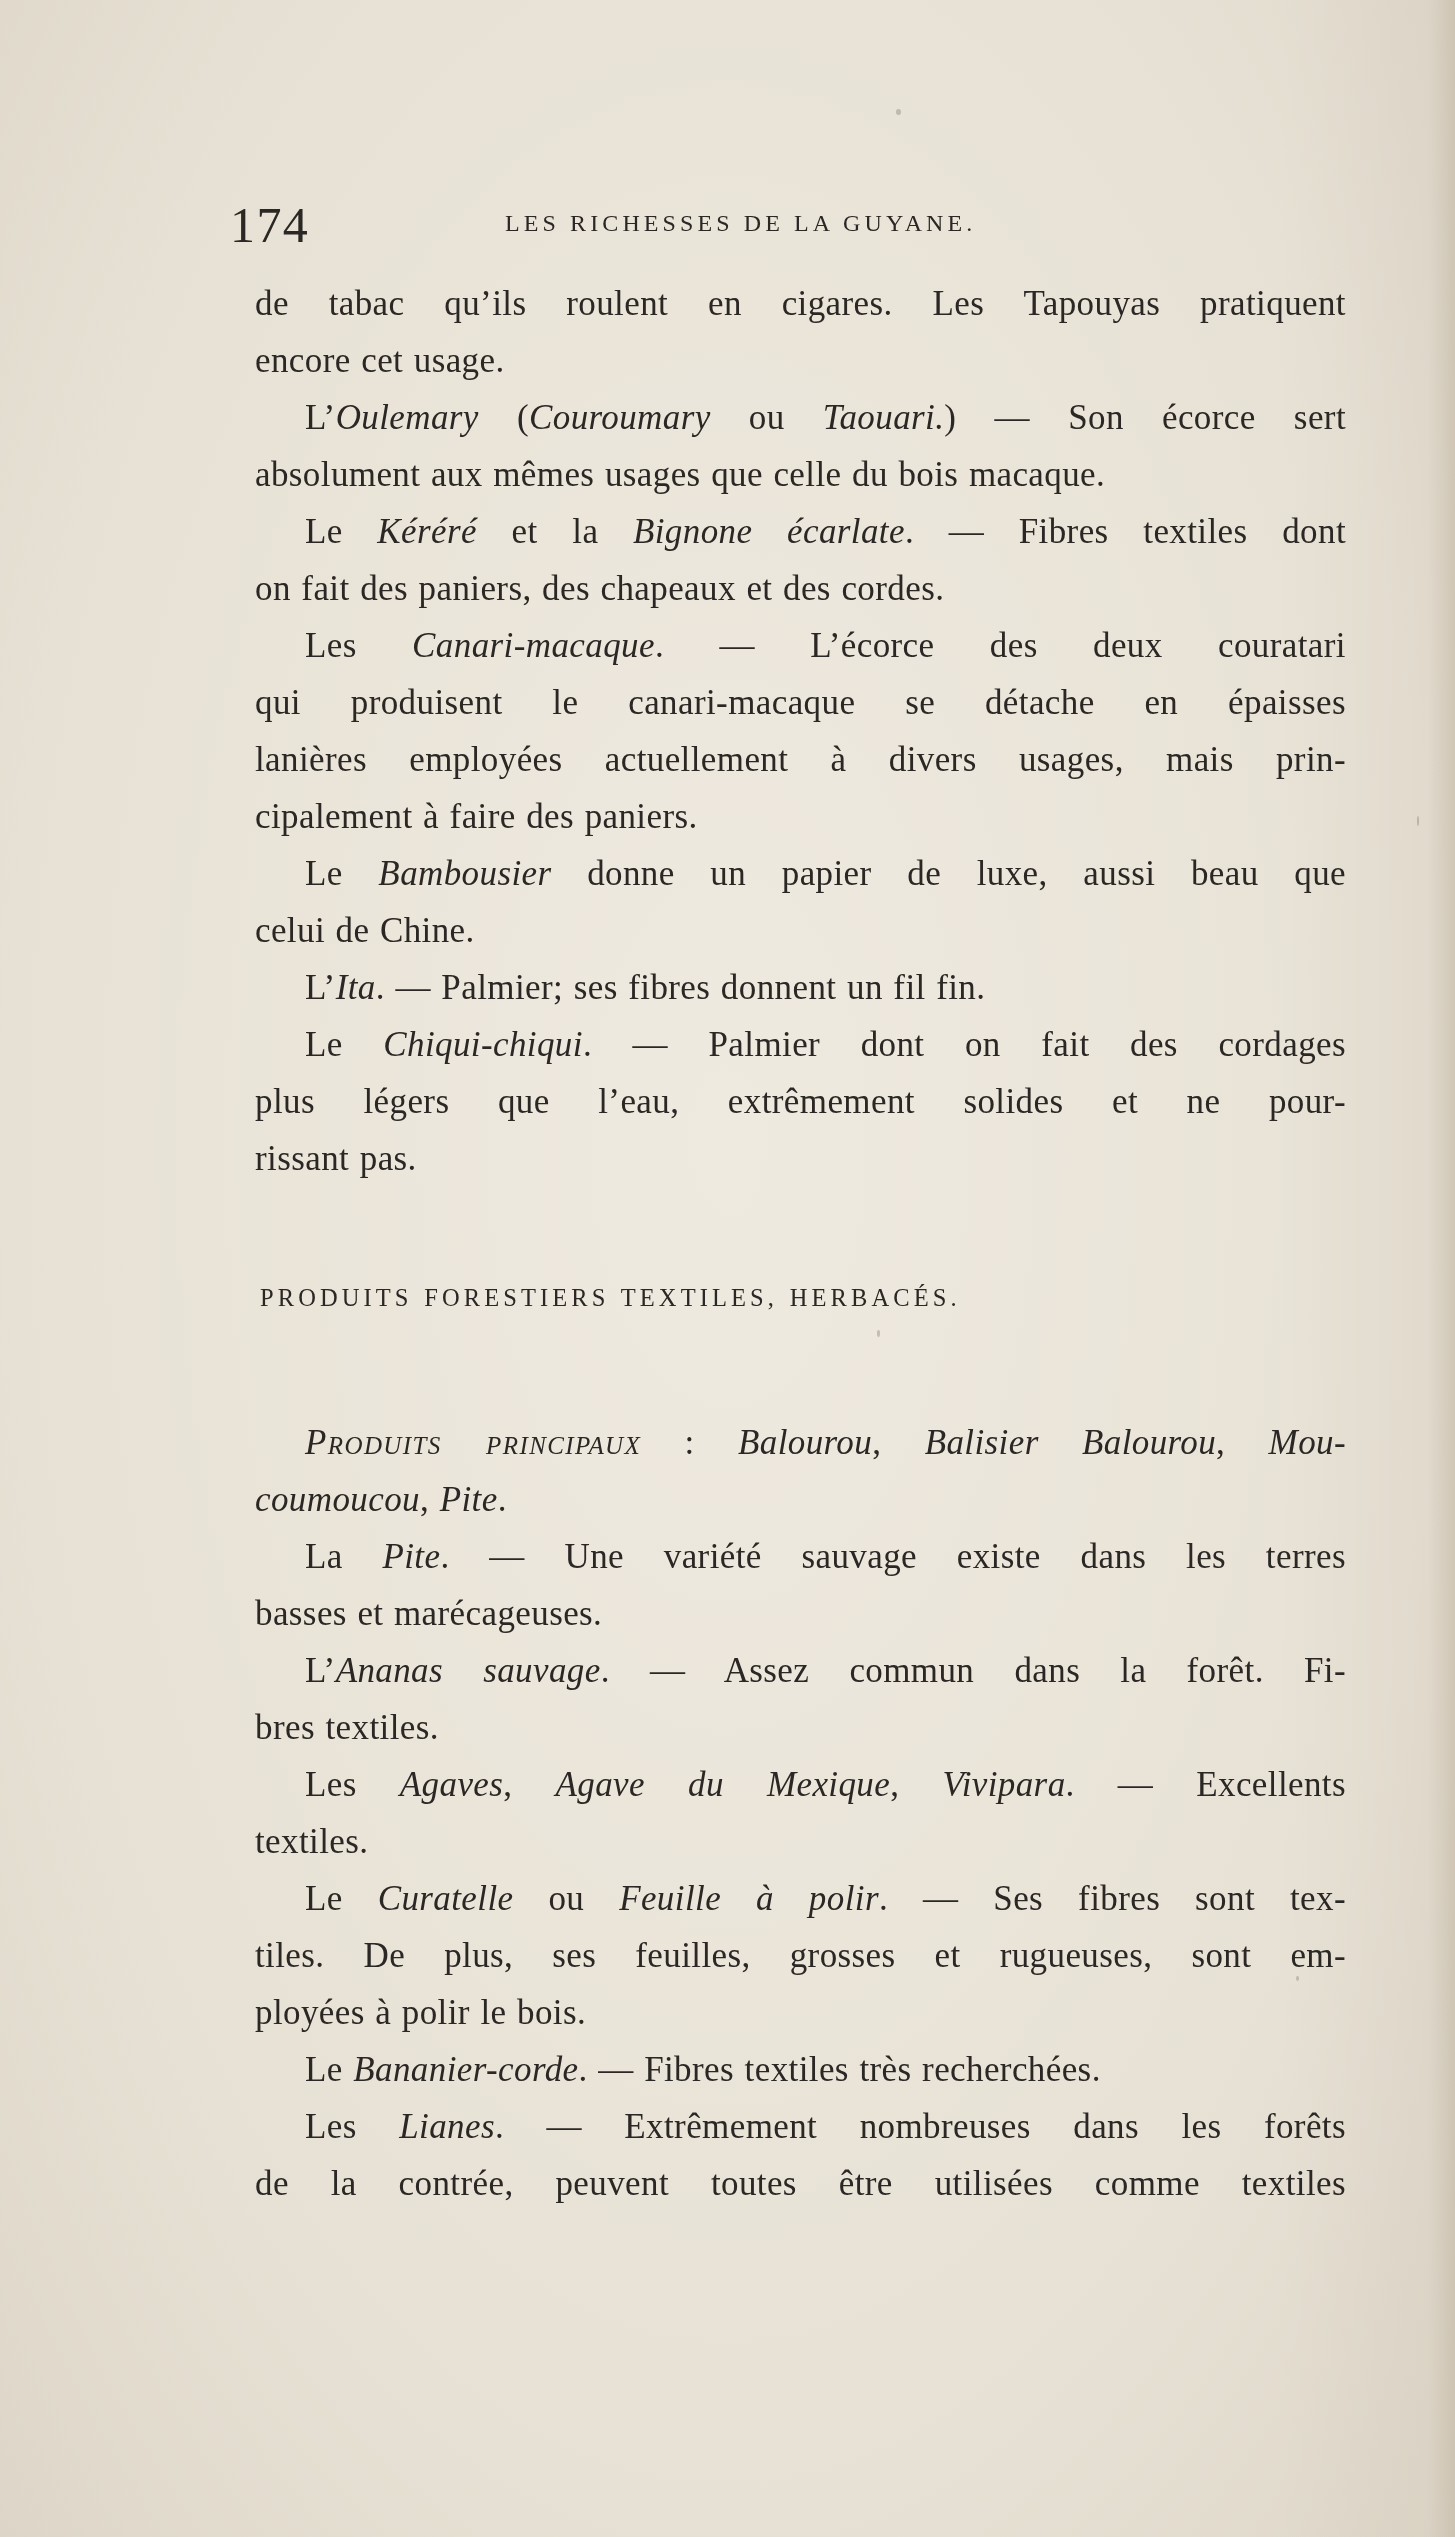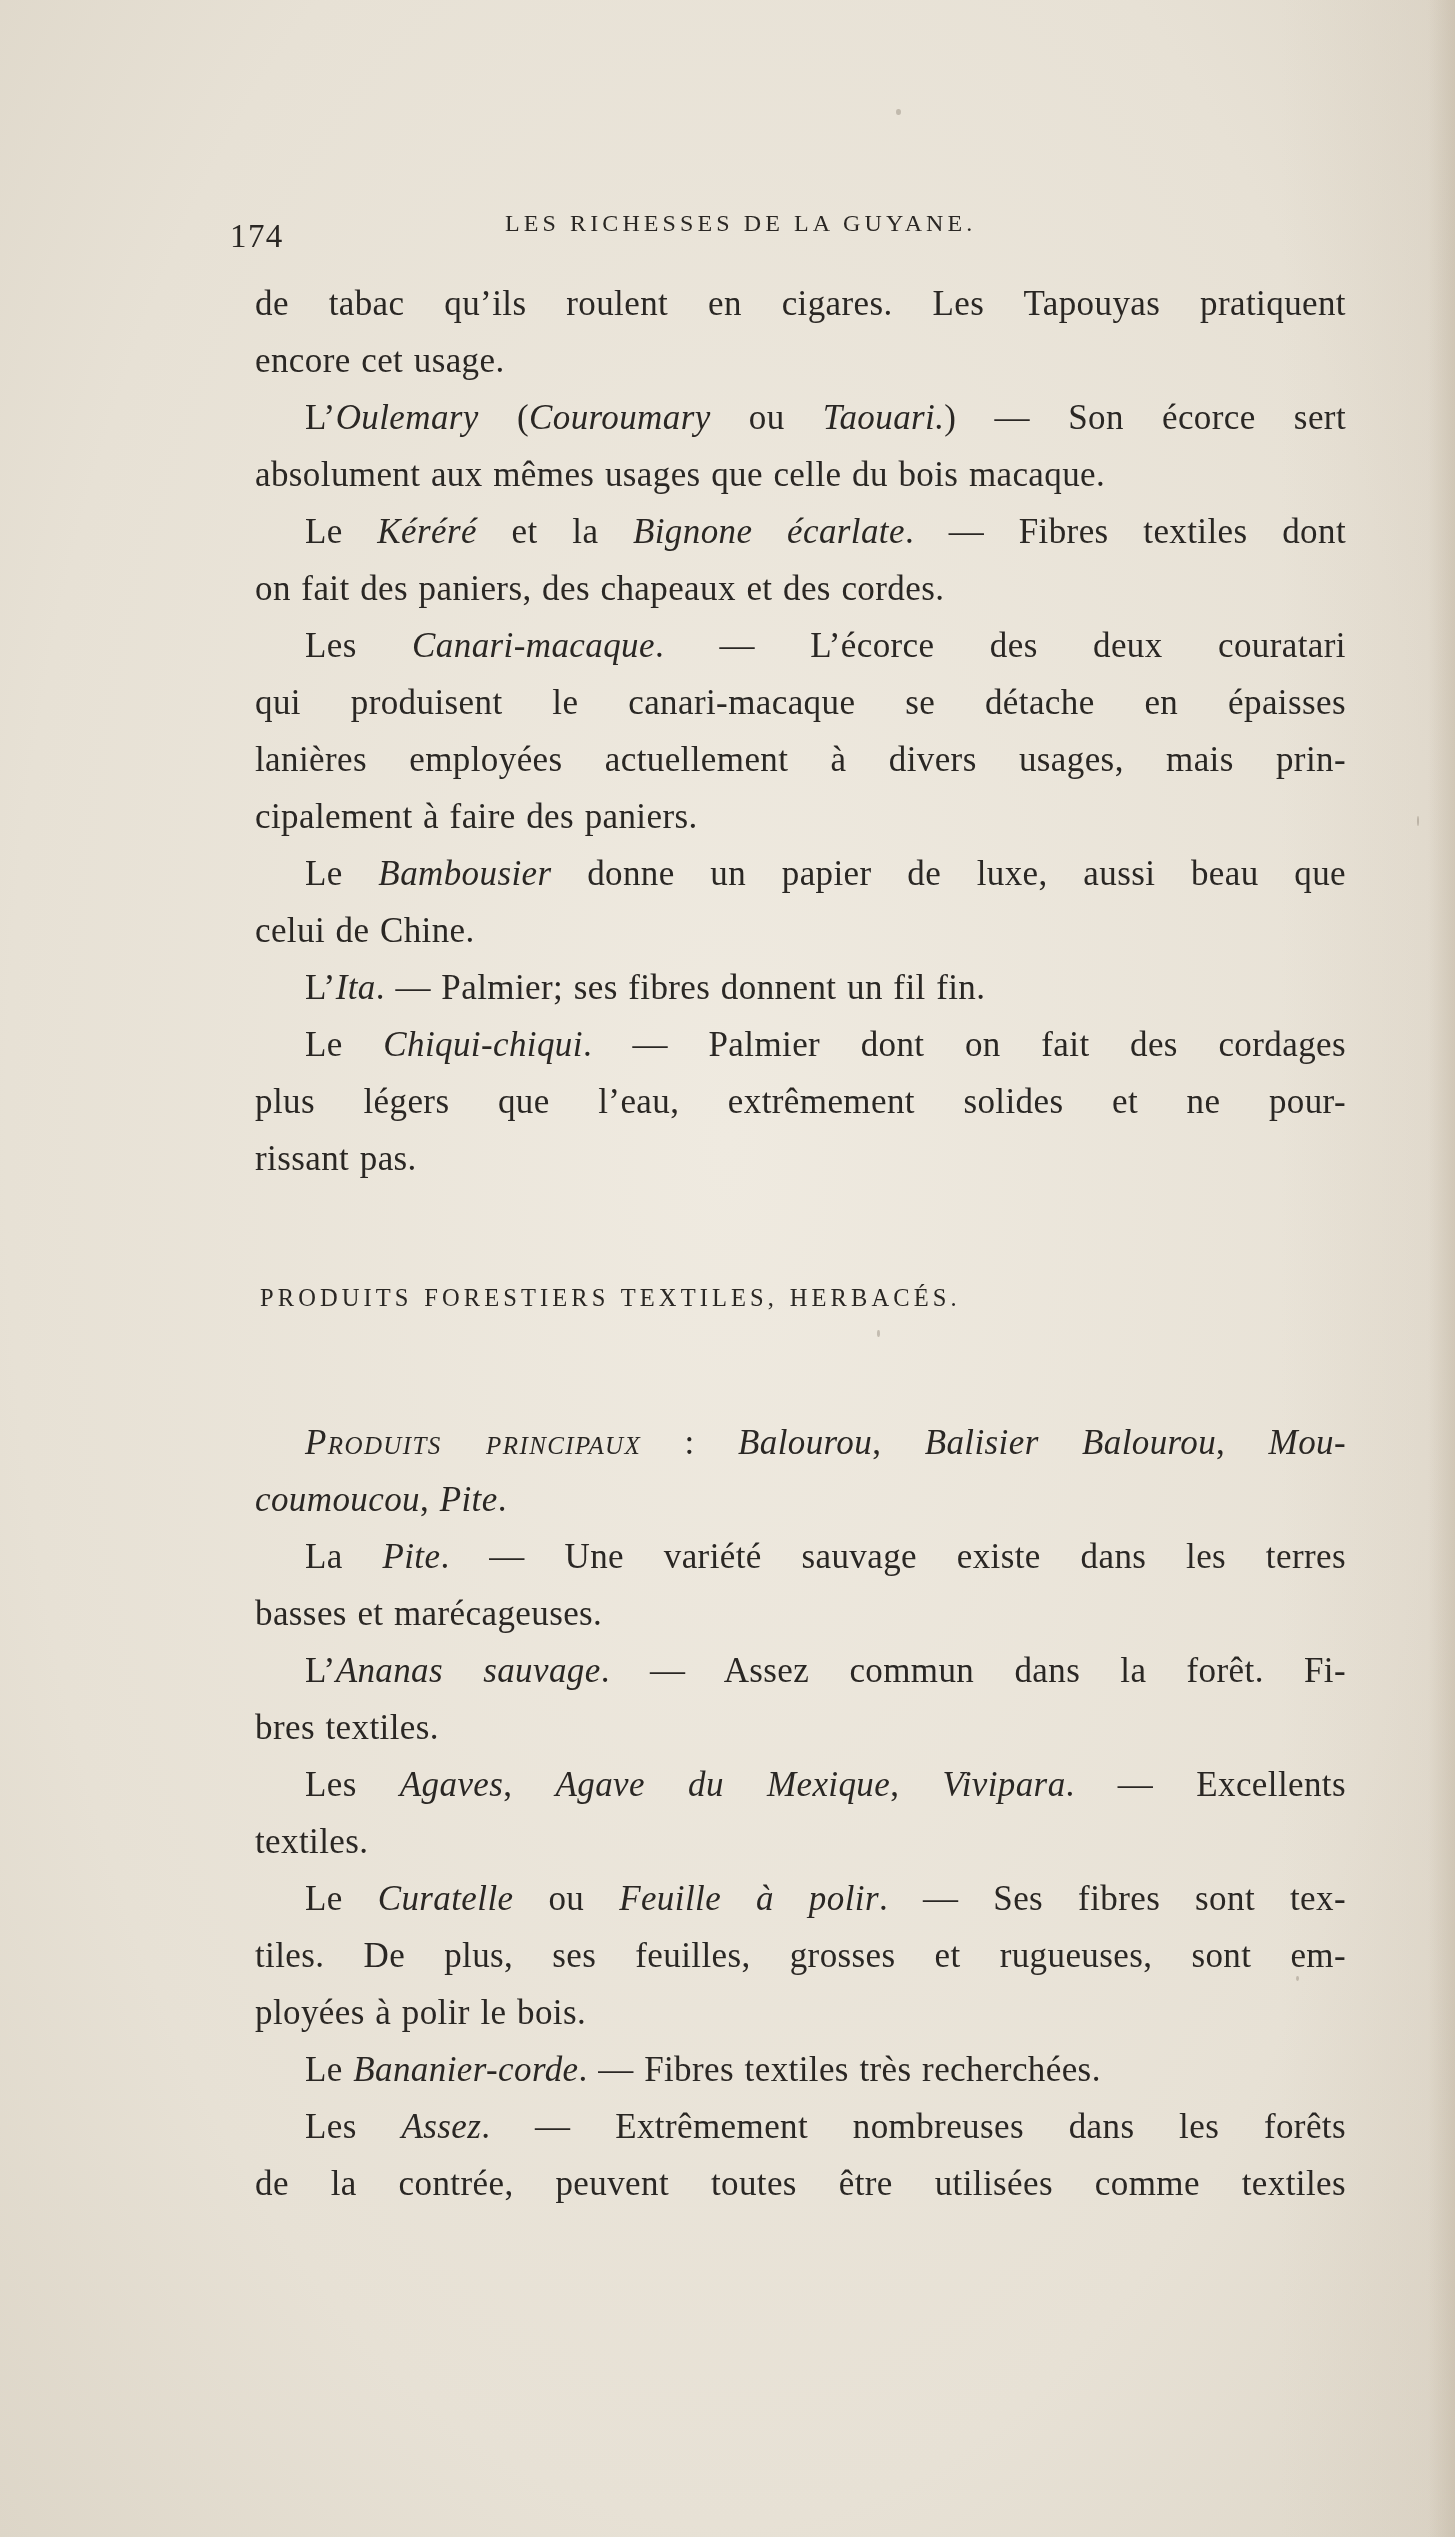--- a/index.html
+++ b/index.html
@@ -26,22 +26,22 @@
   .header {
     position: absolute;
     left: 230px;
     top: 197px;
     width: 1115px;
     height: 48px;
   }
   .page-number {
     position: absolute;
     left: 0;
-    top: 15px;
-    font-size: 33px;
+    top: 4px;
+    font-size: 50px;
     line-height: 48px;
     letter-spacing: 1.4px;
   }
   .running-title {
     position: absolute;
     left: 275px;
     top: 6.8px;
     font-size: 24px;
     line-height: 38px;
     letter-spacing: 4.1px;
@@ -166,21 +166,21 @@
         </div>
         <div>
           <span class="line indent"><span>Le </span><span class="i">Curatelle</span><span> ou </span><span class="i">Feuille à polir</span><span>. — Ses fibres sont tex-</span></span>
           <span class="line"><span>tiles. De plus, ses feuilles, grosses et rugueuses, sont em-</span></span>
           <span class="line last"><span>ployées à polir le bois.</span></span>
         </div>
         <div>
           <span class="line indent last"><span>Le </span><span class="i">Bananier-corde</span><span>. — Fibres textiles très recherchées.</span></span>
         </div>
         <div>
-          <span class="line indent"><span>Les </span><span class="i">Assez</span><span>. — Extrêmement nombreuses dans les forêts</span></span>
+          <span class="line indent"><span>Les </span><span class="i">Lianes</span><span>. — Extrêmement nombreuses dans les forêts</span></span>
           <span class="line"><span>de la contrée, peuvent toutes être utilisées comme textiles</span></span>
         </div>
       </div>
   </div>
 
   <div class="speck" style="left:896px;top:109px;width:4.8px;height:6.1px;"></div>
   <div class="speck" style="left:877px;top:1330px;width:2.7px;height:6.8px;"></div>
   <div class="speck" style="left:1296px;top:1976px;width:3.4px;height:5.4px;"></div>
   <div class="speck" style="left:1417px;top:816px;width:2px;height:9.5px;"></div>
 </div>

